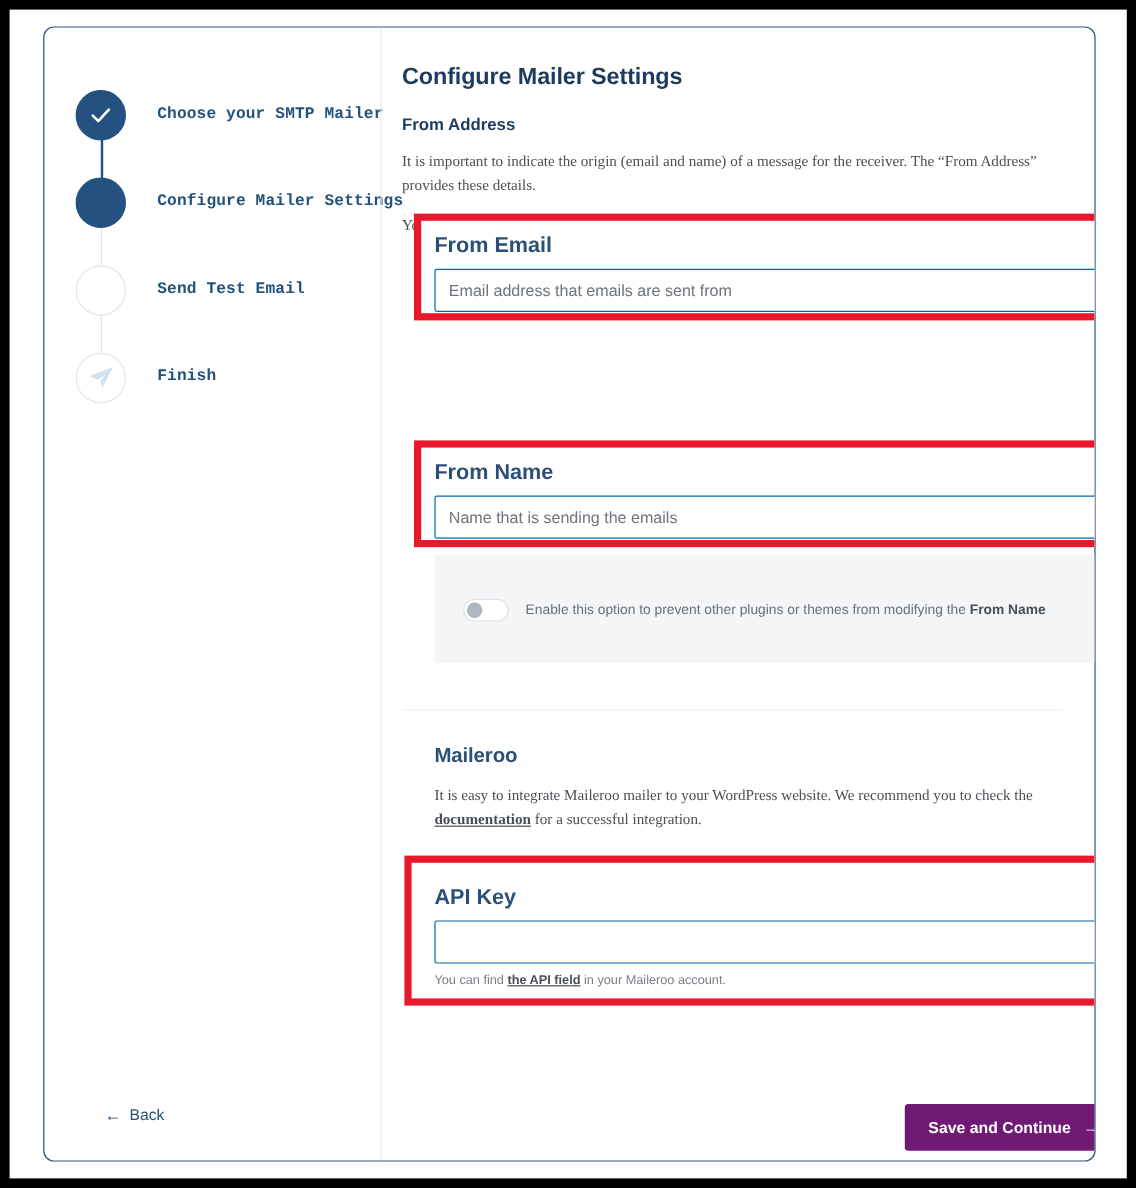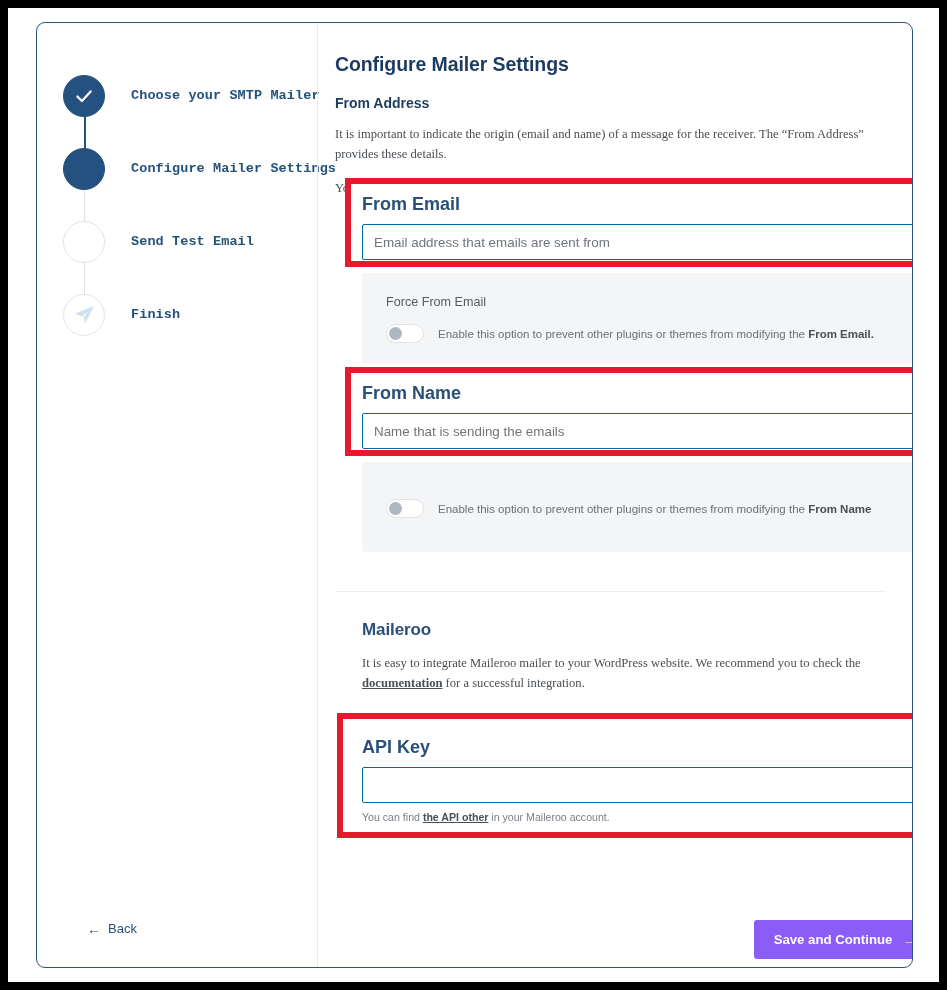--- a/index.html
+++ b/index.html
@@ -267,21 +267,21 @@
     gap: 7px;
   }
   .back-link .arrow { font-size: 14px; line-height: 1; }
 
   .primary-button {
     position: absolute;
     left: 717px;
     top: 897px;
     width: 183px;
     height: 39px;
-    background: #8b5cf6;
+    background: #701a75;
     color: #ffffff;
     border: none;
     border-radius: 3px;
     font-family: "Liberation Sans", sans-serif;
     font-size: 13.2px;
     font-weight: bold;
     cursor: pointer;
     display: flex;
     align-items: center;
     justify-content: center;
@@ -346,29 +346,20 @@
 
       <p class="paragraph tight">You may edit the following field if you do not wish to use default settings.</p>
 
       <div class="highlight" style="left:27px;top:155px;width:594px;height:89px;"></div>
 
       <div class="field-block" style="left:44px;top:171px;width:560px;">
         <label class="field-label">From Email</label>
         <input class="text-input" type="text" placeholder="Email address that emails are sent from" style="">
       </div>
 
-      <div class="force-panel" style="left:44px;top:250px;width:560px;height:90px;">
-        <div class="force-title">Force From Email</div>
-        <div class="force-row">
-          <span class="toggle">
-            <span class="knob"></span>
-          </span>
-          <span class="force-desc"><span>Enable this option to prevent other plugins or themes from modifying the </span><b>From Email.</b></span>
-        </div>
-      </div>
 
       <div class="highlight" style="left:27px;top:344px;width:594px;height:89px;"></div>
 
       <div class="field-block" style="left:44px;top:360px;width:560px;">
         <label class="field-label">From Name</label>
         <input class="text-input" type="text" placeholder="Name that is sending the emails" style="">
       </div>
 
       <div class="force-panel" style="left:44px;top:439px;width:560px;height:90px;">
         <div class="force-row">
@@ -384,21 +375,21 @@
       <div style="position:absolute;left:44px;top:597px;width:560px;">
         <h2 class="mailer-title">Maileroo</h2>
         <p class="paragraph" style="max-width:552px;"><span>It is easy to integrate Maileroo mailer to your WordPress website. We recommend you to check the </span><a href="#">documentation</a><span> for a successful integration.</span></p>
       </div>
 
       <div class="highlight" style="left:19px;top:690px;width:602px;height:125px;"></div>
 
       <div class="field-block" style="left:44px;top:714px;width:560px;">
         <label class="field-label">API Key</label>
         <input class="text-input" type="text" placeholder="" style="">
-        <div class="hint"><span>You can find </span><a href="#">the API other</a><span> in your Maileroo account.</span></div>
+        <div class="hint"><span>You can find </span><a href="#">the API field</a><span> in your Maileroo account.</span></div>
       </div>
 
     </section>
 
     <a class="back-link" href="#">
       <span class="arrow">←</span>
       <span>Back</span>
     </a>
 
     <button class="primary-button">

